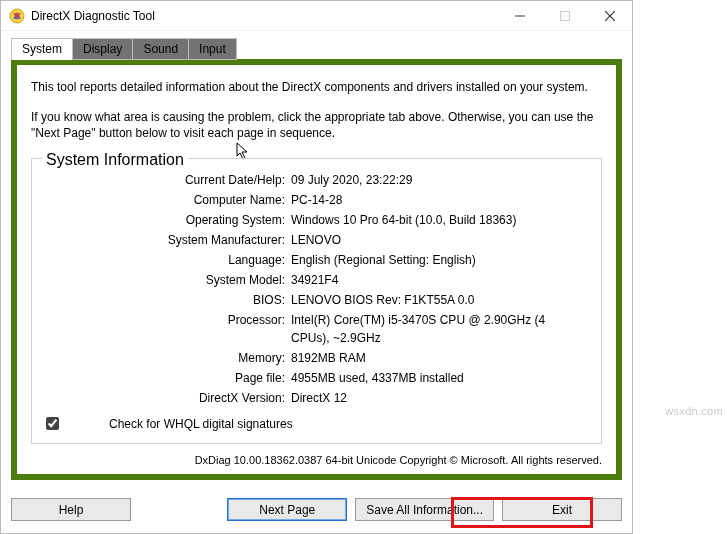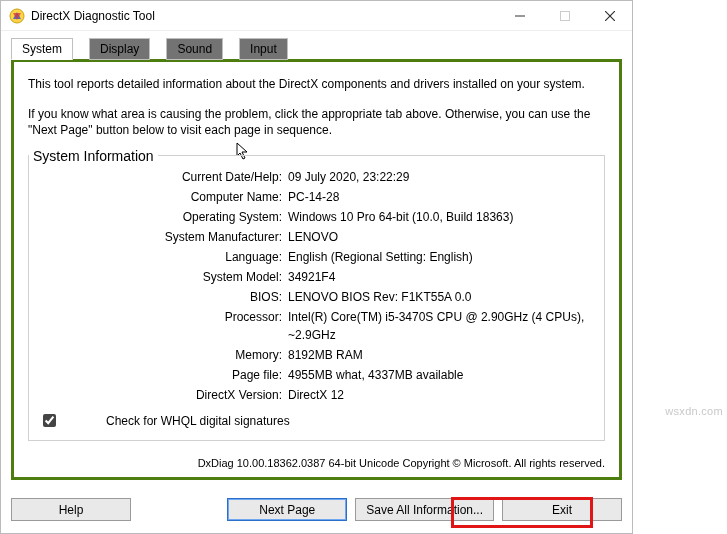--- a/index.html
+++ b/index.html
@@ -48,36 +48,35 @@
     flex: 1;
     padding: 6px 10px 8px 10px;
     display: flex;
     flex-direction: column;
   }
   .tabs {
     display: flex;
     position: relative;
     top: 1px;
     z-index: 2;
-    gap: 17px;
   }
   .tab {
     border: 1px solid #bfbfbf;
     border-bottom: 1px solid #bfbfbf;
     background: #737373;
     padding: 3px 10px;
     font-size: 12px;
     margin-right: -1px;
   }
   .tab.active {
     background: #fff;
     border-bottom: 1px solid #fff;
   }
   .tabpanel {
-    border: 3px solid #4d7c0f;
+    border: 6px solid #4d7c0f;
     flex: 1;
     padding: 10px 14px 8px 14px;
     display: flex;
     flex-direction: column;
     z-index: 1;
   }
   .intro1, .intro2 { margin: 4px 0 10px 0; line-height: 1.35; }
   .cursor {
     position: absolute;
     left: 236px; top: 142px;
@@ -85,24 +84,24 @@
   }
   .groupbox {
     border: 1px solid #d0d0d0;
     margin-top: 6px;
     padding: 10px 14px 12px 14px;
     position: relative;
   }
   .groupbox-title {
     position: absolute;
     top: -8px;
-    left: 0;
+    left: 10px;
     background: #fff;
     padding: 0 4px;
-    font-size: 14px;
+    font-size: 16px;
   }
   .sysrow {
     display: flex;
     margin: 2px 0;
     line-height: 1.5;
   }
   .syslabel {
     width: 245px;
     text-align: right;
     padding-right: 6px;
@@ -237,21 +236,21 @@
         <div class="sysrow">
             <span class="syslabel">Processor:</span>
             <span class="sysval">Intel(R) Core(TM) i5-3470S CPU @ 2.90GHz (4 CPUs), ~2.9GHz</span>
           </div>
         <div class="sysrow">
             <span class="syslabel">Memory:</span>
             <span class="sysval">8192MB RAM</span>
           </div>
         <div class="sysrow">
             <span class="syslabel">Page file:</span>
-            <span class="sysval">4955MB what, 4337MB available</span>
+            <span class="sysval">4955MB used, 4337MB installed</span>
           </div>
         <div class="sysrow">
             <span class="syslabel">DirectX Version:</span>
             <span class="sysval">DirectX 12</span>
           </div>
 
         <div class="checkrow">
           <input type="checkbox" checked="" style="">
           <span>Check for WHQL digital signatures</span>
         </div>

